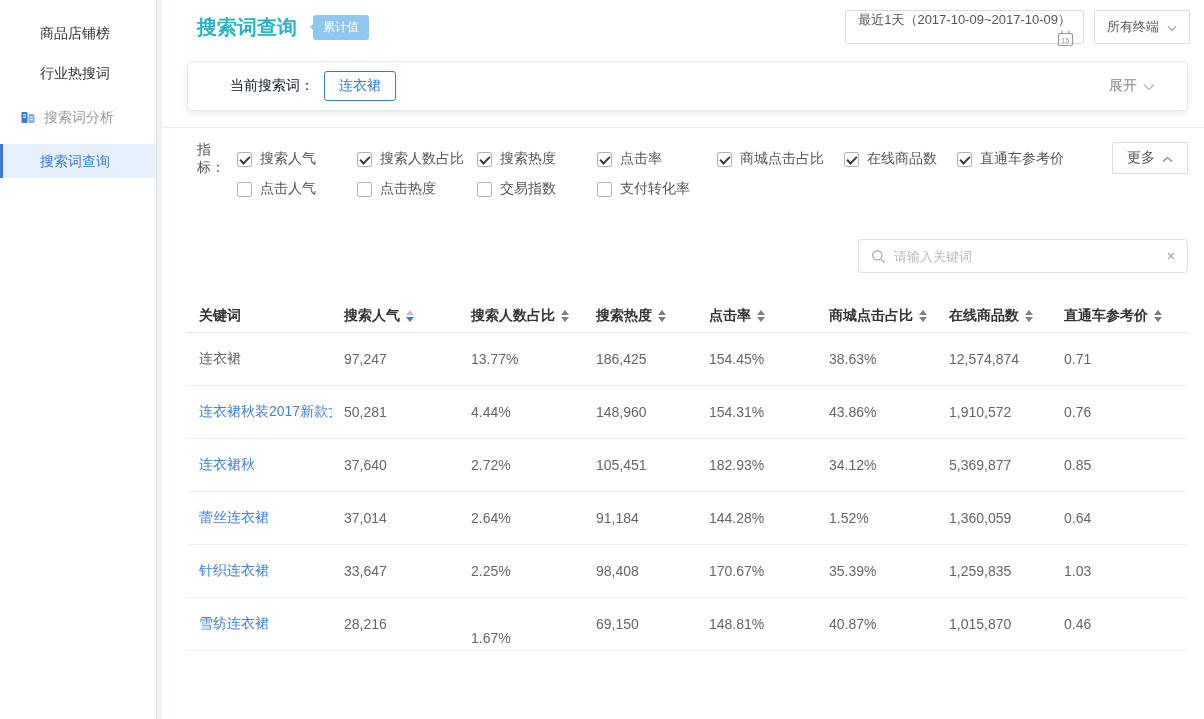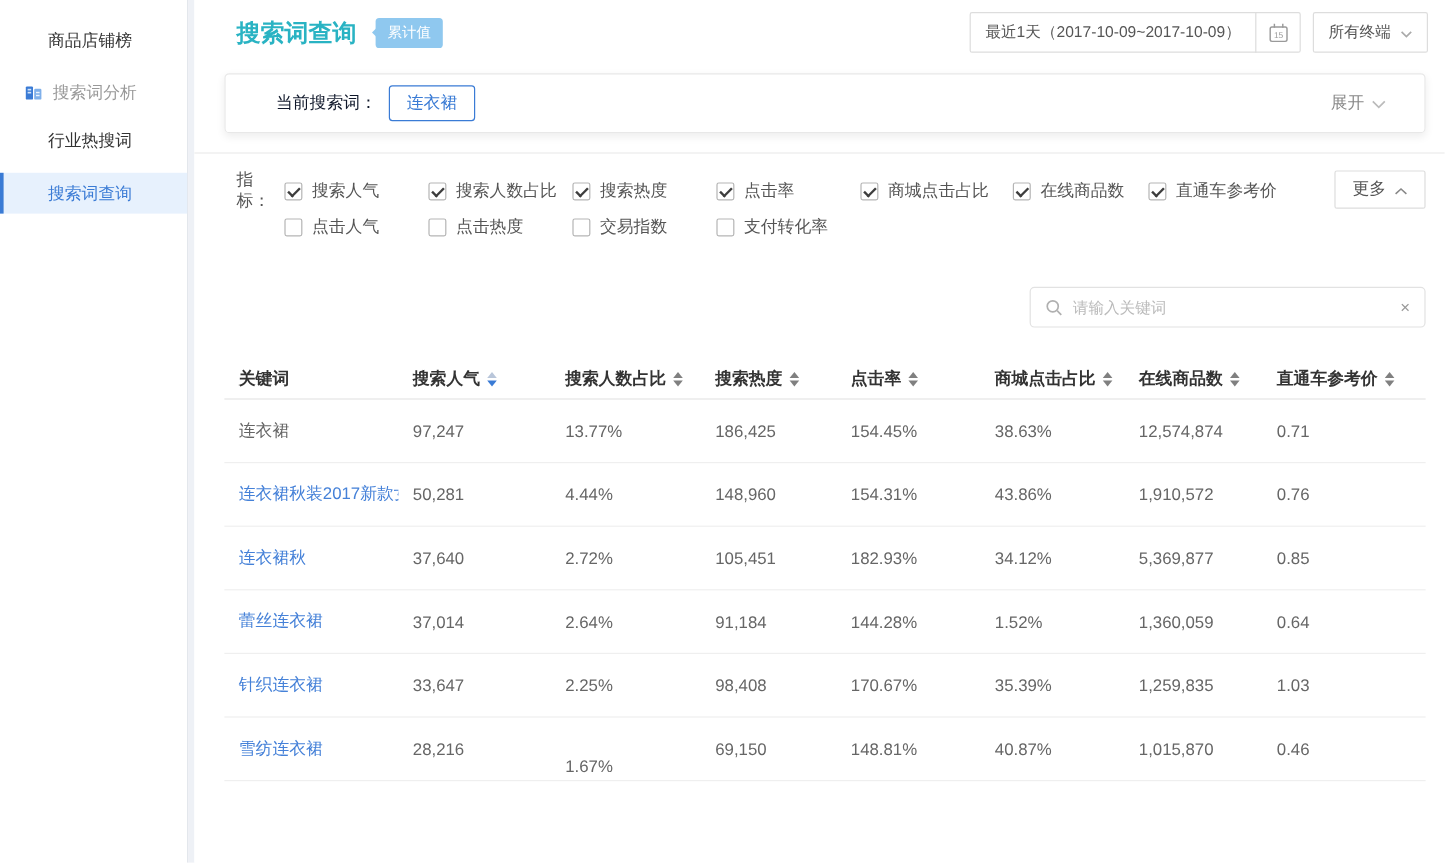--- a/index.html
+++ b/index.html
@@ -27,21 +27,21 @@
   
   .main{flex:1;background:#fff;min-width:0;}
   .top-band{border-bottom:1px solid #ececec;padding-bottom:16px;}
   .title-row{display:flex;align-items:center;padding:13px 14px 0 35px;height:41px;}
   .page-title{font-size:20px;font-weight:bold;color:var(--title-teal);}
   .badge{position:relative;margin-left:16px;background:var(--badge-blue);color:#fff;
     font-size:12px;padding:4px 10px;border-radius:3px;}
   .badge:before{content:"";position:absolute;left:-8px;top:50%;margin-top:-5px;
     border:5px solid transparent;border-right:5px solid var(--badge-blue);}
   .title-spacer{flex:1;}
-  .date-box{display:flex;align-items:center;height:34px;border:1px solid #ddd;border-radius:2px;background:#fff;cursor:pointer;}
+  .date-box{display:flex;align-items:flex-end;height:34px;border:1px solid #ddd;border-radius:2px;background:#fff;cursor:pointer;flex-direction:column;}
   .date-text{padding:0 12px;font-size:13px;color:#555;}
   .date-sep{width:1px;height:34px;background:#ddd;}
   .cal-wrap{width:36px;display:flex;justify-content:center;}
   .terminal-box{display:flex;align-items:center;gap:8px;height:34px;border:1px solid #ddd;
     border-radius:2px;background:#fff;padding:0 12px;margin-left:10px;font-size:13px;color:#555;cursor:pointer;}
 
   .filter-panel{margin:20px 16px 0 25px;height:50px;border:1px solid #e8e8e8;border-radius:4px;
     display:flex;align-items:center;padding:0 20px;box-shadow:0 3px 7px rgba(0,0,0,0.07);}
   .filter-label{margin-left:22px;font-size:14px;color:#0f172a;}
   .term-chip{margin-left:10px;border:1px solid var(--accent-blue);color:var(--accent-blue);
@@ -84,34 +84,34 @@
   .td{padding-left:12px;white-space:nowrap;overflow:hidden;}
   .td .link{color:var(--link-blue);cursor:pointer;}
 </style>
 </head>
 <body>
 
 <div class="app">
 
   <div class="sidebar">
     <div class="side-item first">商品店铺榜</div>
+    <div class="side-item sub">行业热搜词</div>
     <div class="side-item group">
       <span class="gicon">
         <svg width="16" height="16" viewBox="0 0 16 16">
           <rect x="1.5" y="3" width="6" height="11" rx="1" fill="#3a7bd5"></rect>
           <rect x="8.5" y="5" width="6" height="9" rx="1" fill="#7fb0ea"></rect>
           <rect x="3" y="5" width="3" height="1.4" fill="#cfe2f8"></rect>
           <rect x="3" y="7.5" width="3" height="1.4" fill="#cfe2f8"></rect>
           <rect x="10" y="7.5" width="3" height="1.2" fill="#eaf3fc"></rect>
           <rect x="10" y="10" width="3" height="1.2" fill="#eaf3fc"></rect>
         </svg>
       </span>
       <span>搜索词分析</span>
     </div>
-    <div class="side-item sub">行业热搜词</div>
     <div class="side-item active">搜索词查询</div>
   </div>
   <div class="side-gap"></div>
 
   <div class="main">
 
     <div class="top-band">
       <div class="title-row">
         <span class="page-title">搜索词查询</span>
         <span class="badge">累计值</span>

